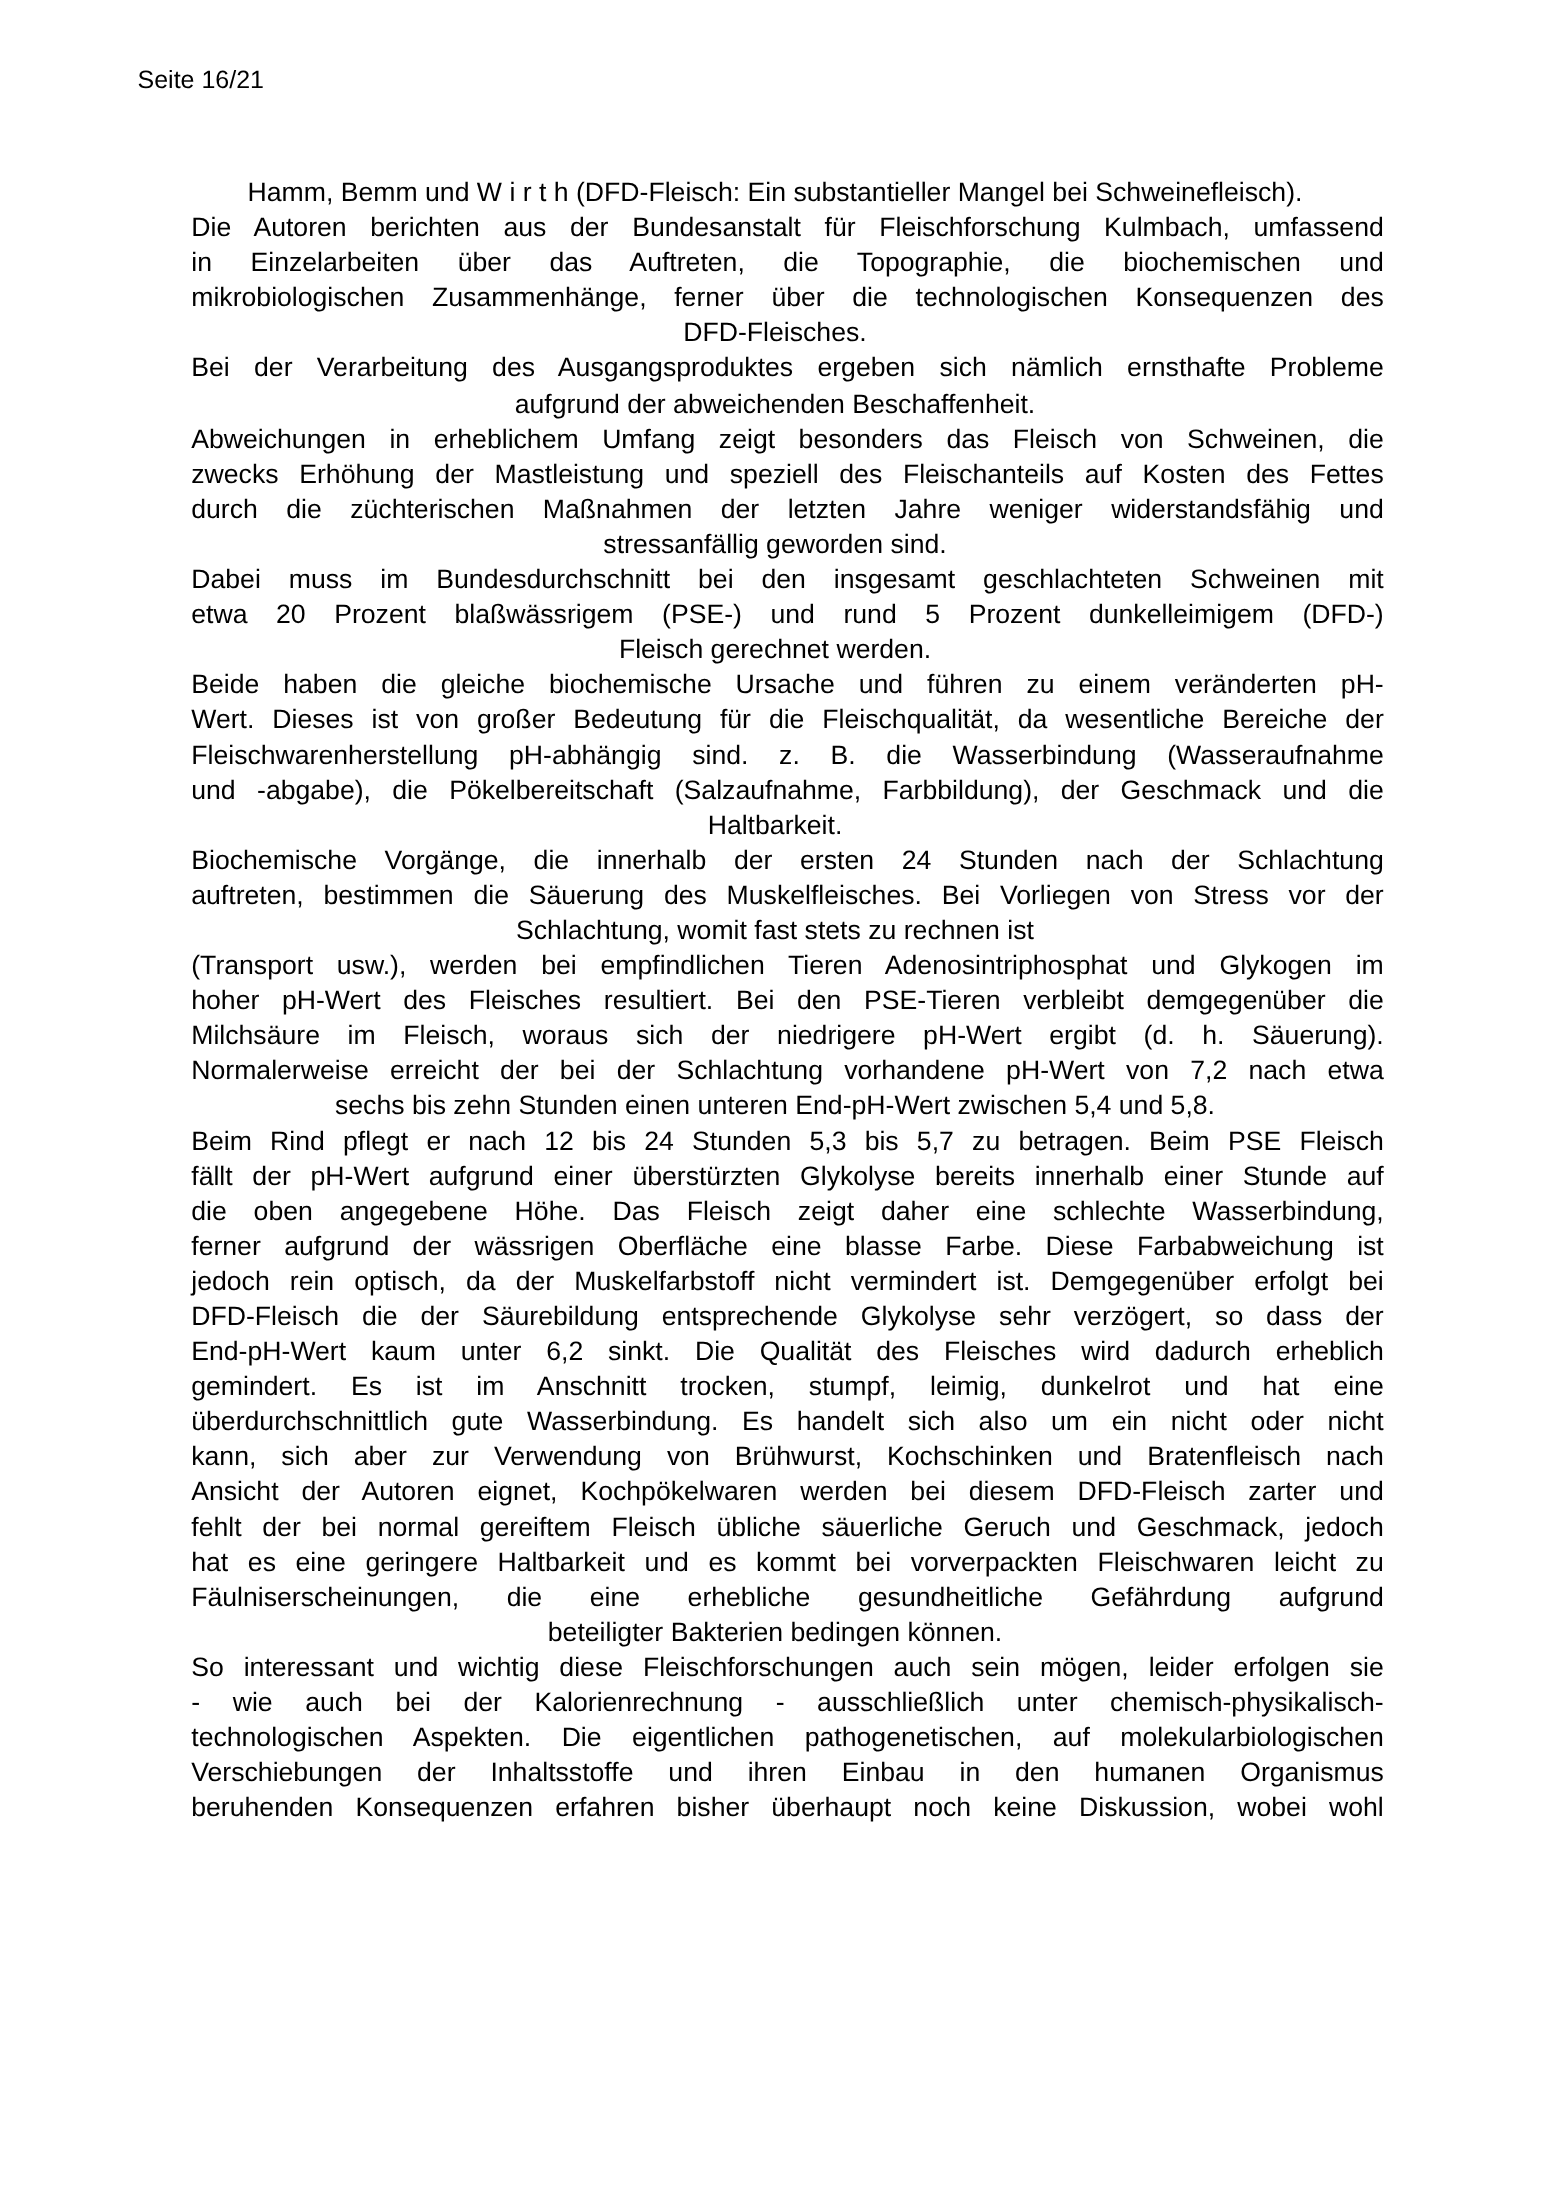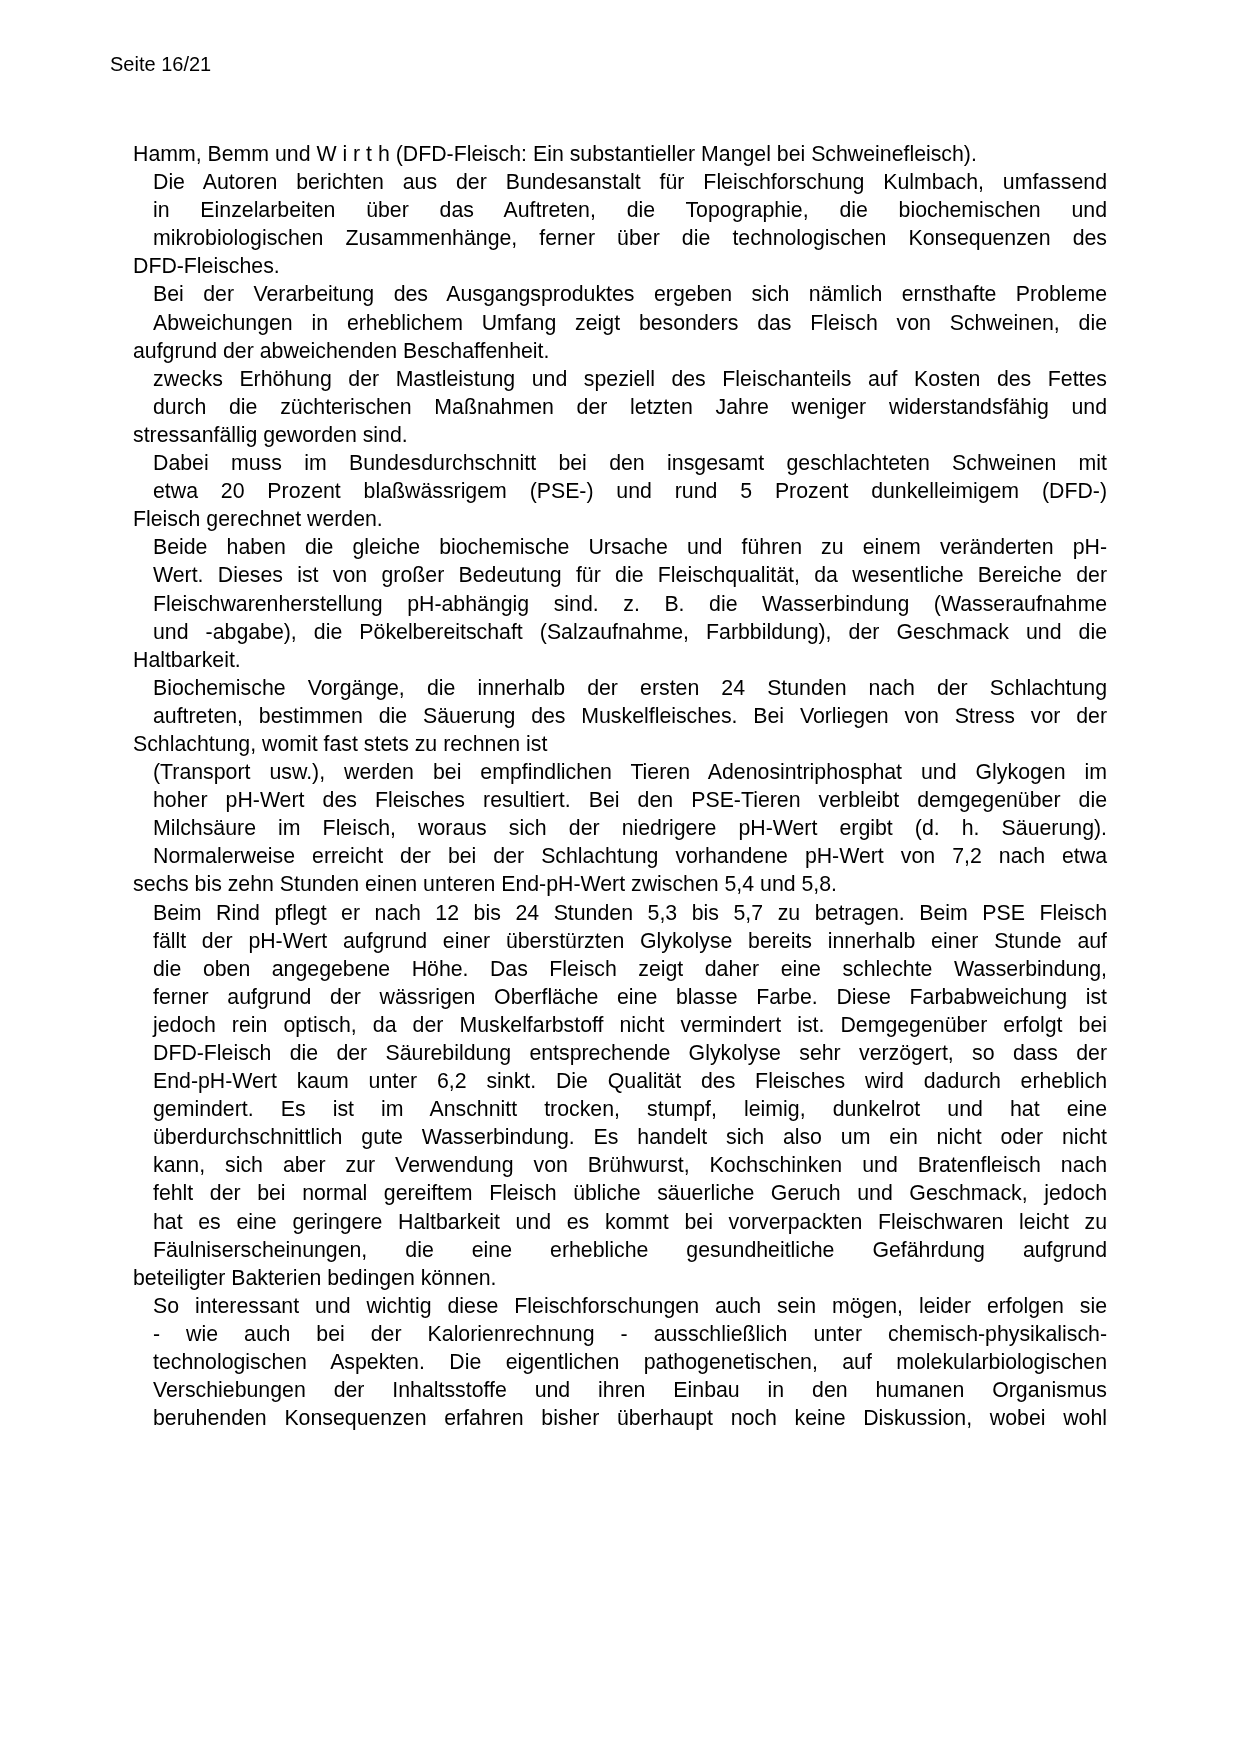--- a/index.html
+++ b/index.html
@@ -2,36 +2,36 @@
 <html><head>
 <meta charset="utf-8">
 <style>
   html, body { margin: 0; padding: 0; background: #ffffff; }
   body { width: 1240px; height: 1754px; position: relative; overflow: hidden;
          font-family: "Liberation Sans", "DejaVu Sans", sans-serif; color: #000; }
   .page-header { position: absolute; left: 62px; top: 53px; font-size: 20px; line-height: 22px; margin-left: 48px; }
   .body-text { position: absolute; left: 133px; top: 140px; width: 974px; }
   .line { font-size: 21.3px; line-height: 28.1px; height: 28.1px; white-space: nowrap; overflow: visible; }
   .line.j { text-align: justify; text-align-last: justify; margin-left: 20px; }
-  .line.l { text-align: left; }
+  .line.l { text-align: center; }
 </style>
 </head>
 <body>
 
 <div class="page-header">Seite 16/21</div>
 
 <div class="body-text" id="body-text">
     <div class="line l">Hamm, Bemm und W i r t h (DFD-Fleisch: Ein substantieller Mangel bei Schweinefleisch).</div>
     <div class="line j">Die Autoren berichten aus der Bundesanstalt für Fleischforschung Kulmbach, umfassend</div>
     <div class="line j">in Einzelarbeiten über das Auftreten, die Topographie, die biochemischen und</div>
     <div class="line j">mikrobiologischen Zusammenhänge, ferner über die technologischen Konsequenzen des</div>
     <div class="line l">DFD-Fleisches.</div>
     <div class="line j">Bei der Verarbeitung des Ausgangsproduktes ergeben sich nämlich ernsthafte Probleme</div>
+    <div class="line l">aufgrund der abweichenden Beschaffenheit.</div>
     <div class="line j">Abweichungen in erheblichem Umfang zeigt besonders das Fleisch von Schweinen, die</div>
-    <div class="line l">aufgrund der abweichenden Beschaffenheit.</div>
     <div class="line j">zwecks Erhöhung der Mastleistung und speziell des Fleischanteils auf Kosten des Fettes</div>
     <div class="line j">durch die züchterischen Maßnahmen der letzten Jahre weniger widerstandsfähig und</div>
     <div class="line l">stressanfällig geworden sind.</div>
     <div class="line j">Dabei muss im Bundesdurchschnitt  bei den insgesamt geschlachteten Schweinen mit</div>
     <div class="line j">etwa 20 Prozent blaßwässrigem (PSE-) und rund 5 Prozent dunkelleimigem (DFD-)</div>
     <div class="line l">Fleisch gerechnet werden.</div>
     <div class="line j">Beide haben die gleiche biochemische Ursache und führen zu einem veränderten pH-</div>
     <div class="line j">Wert. Dieses ist von großer Bedeutung für die Fleischqualität, da wesentliche Bereiche der</div>
     <div class="line j">Fleischwarenherstellung pH-abhängig sind. z. B. die Wasserbindung (Wasseraufnahme</div>
     <div class="line j">und -abgabe), die Pökelbereitschaft (Salzaufnahme, Farbbildung), der Geschmack und die</div>
@@ -47,20 +47,21 @@
     <div class="line j">Beim Rind pflegt er nach 12 bis 24 Stunden 5,3 bis 5,7 zu betragen. Beim PSE Fleisch</div>
     <div class="line j">fällt der pH-Wert aufgrund einer überstürzten Glykolyse bereits innerhalb einer Stunde auf</div>
     <div class="line j">die oben angegebene Höhe. Das Fleisch zeigt daher eine schlechte Wasserbindung,</div>
     <div class="line j">ferner aufgrund der wässrigen Oberfläche eine blasse Farbe. Diese Farbabweichung ist</div>
     <div class="line j">jedoch rein optisch, da der Muskelfarbstoff nicht vermindert ist. Demgegenüber erfolgt bei</div>
     <div class="line j">DFD-Fleisch die der Säurebildung entsprechende Glykolyse sehr verzögert, so dass der</div>
     <div class="line j">End-pH-Wert kaum unter 6,2 sinkt. Die Qualität des Fleisches wird dadurch erheblich</div>
     <div class="line j">gemindert. Es ist im Anschnitt trocken, stumpf, leimig, dunkelrot und hat eine</div>
     <div class="line j">überdurchschnittlich gute Wasserbindung. Es handelt sich also um ein nicht oder nicht</div>
     <div class="line j">kann, sich aber zur Verwendung von Brühwurst, Kochschinken und Bratenfleisch nach</div>
+    <div class="line j">Ansicht der Autoren eignet, Kochpökelwaren werden bei diesem DFD-Fleisch zarter und</div>
     <div class="line j">fehlt der bei normal gereiftem Fleisch übliche säuerliche Geruch und Geschmack, jedoch</div>
     <div class="line j">hat es eine geringere Haltbarkeit und es kommt bei vorverpackten Fleischwaren leicht zu</div>
     <div class="line j">Fäulniserscheinungen, die eine erhebliche gesundheitliche Gefährdung aufgrund</div>
     <div class="line l">beteiligter Bakterien bedingen können.</div>
     <div class="line j">So interessant und wichtig diese Fleischforschungen auch sein mögen, leider erfolgen sie</div>
     <div class="line j">- wie auch bei der Kalorienrechnung - ausschließlich unter chemisch-physikalisch-</div>
     <div class="line j">technologischen Aspekten. Die eigentlichen pathogenetischen, auf molekularbiologischen</div>
     <div class="line j">Verschiebungen der Inhaltsstoffe und ihren Einbau in den humanen Organismus</div>
     <div class="line j">beruhenden Konsequenzen erfahren bisher überhaupt noch keine Diskussion, wobei wohl</div>
   </div>

